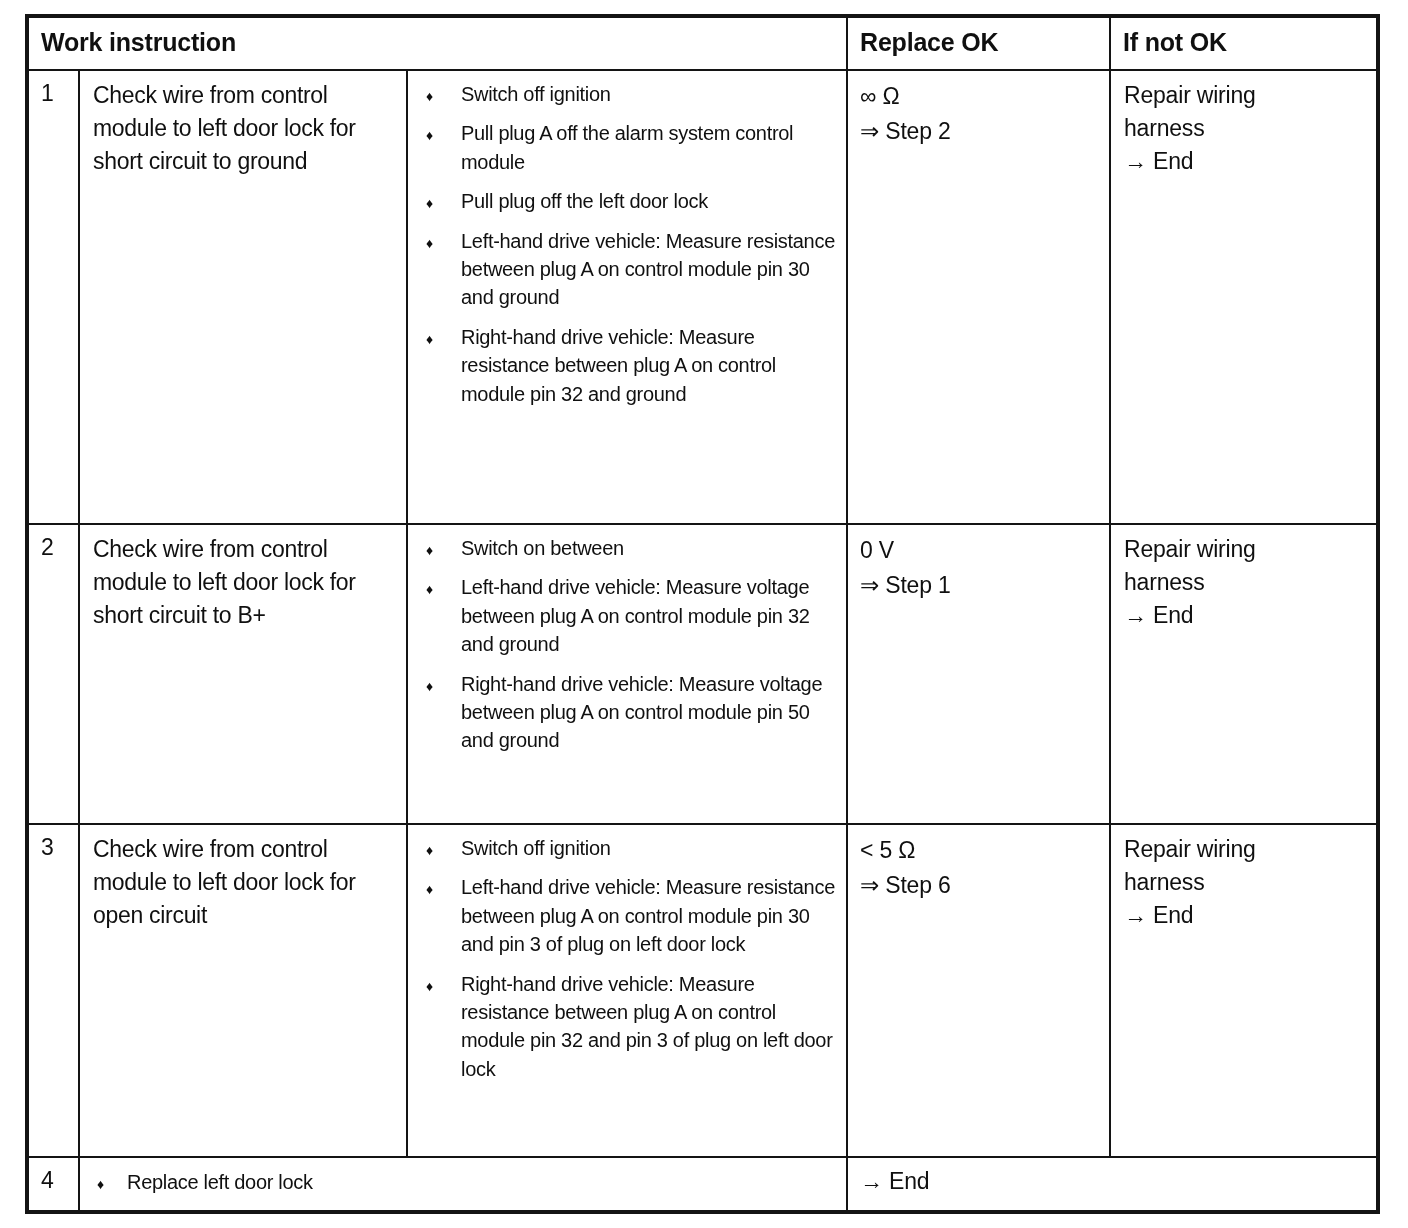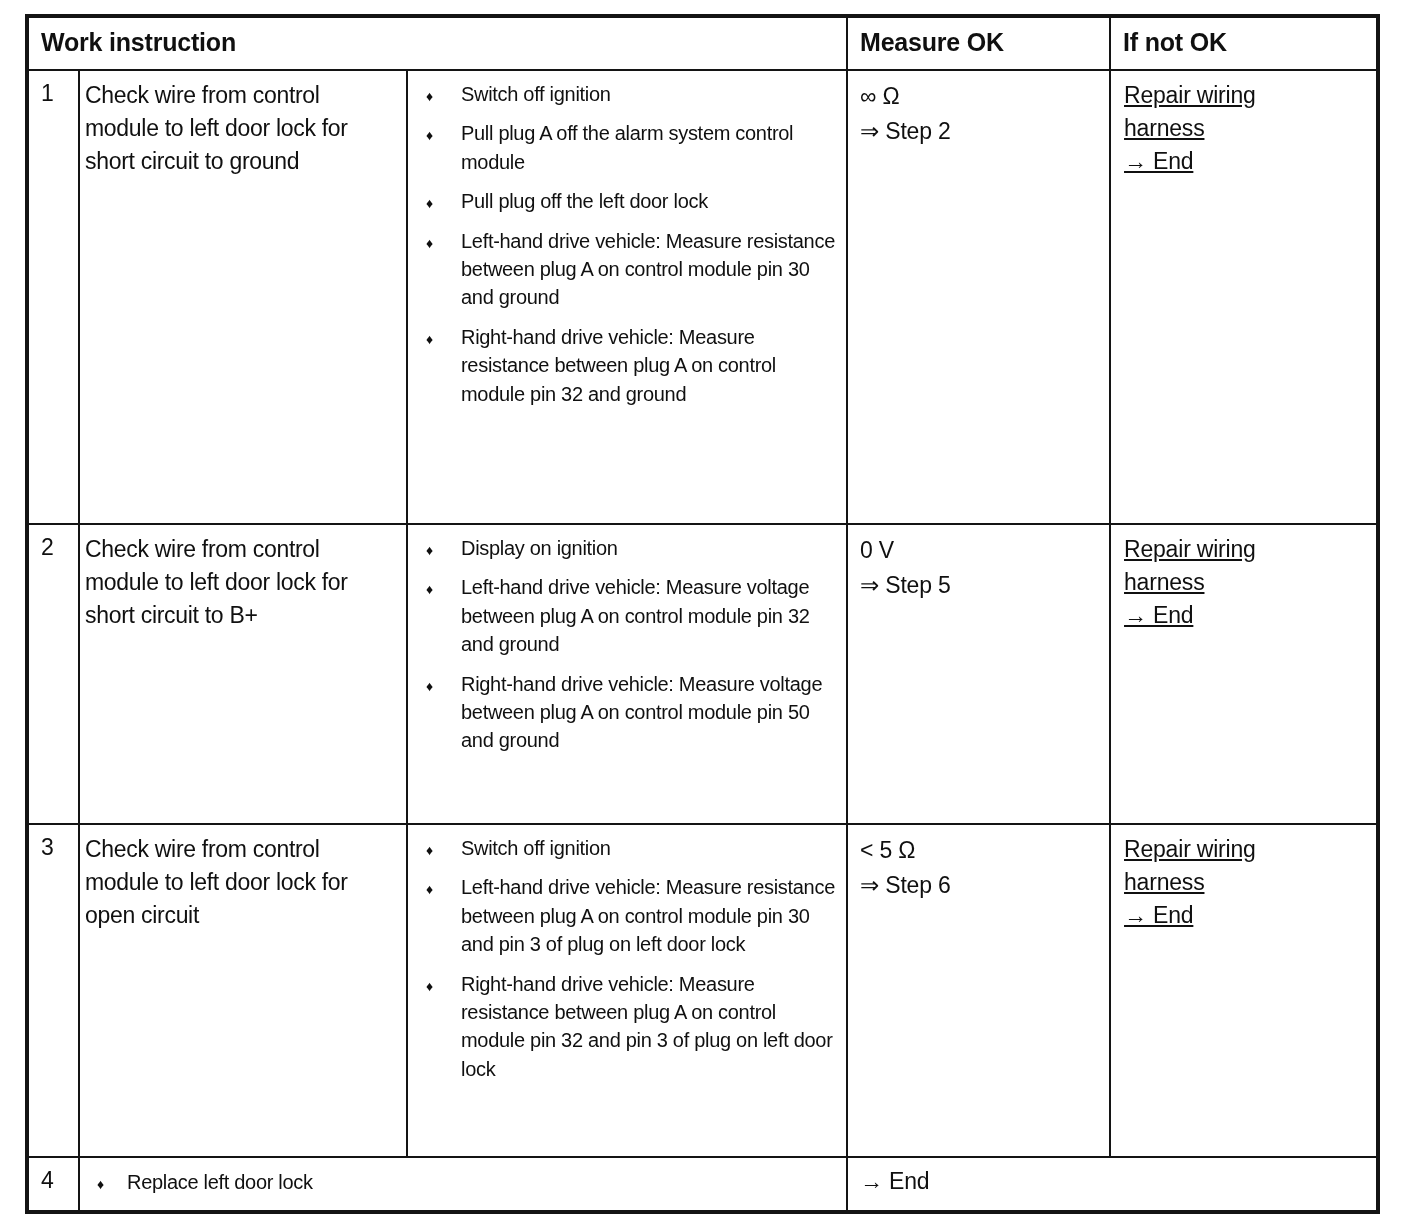--- a/index.html
+++ b/index.html
@@ -54,21 +54,21 @@
   }
   .num {
     font-size: 23px;
     padding: 9px 0 0 12px;
     letter-spacing: -0.2px;
   }
   .task {
     font-size: 23px;
     line-height: 1.43;
     letter-spacing: -0.3px;
-    padding: 8px 8px 0 5px;
+    padding: 8px 8px 0 13px;
     border-radius: 15px;
   }
   .actions {
     padding: 9px 6px 0 15px;
   }
   .action-item {
     display: flex;
     margin-bottom: 11px;
   }
   .bullet {
@@ -88,21 +88,20 @@
     font-size: 23px;
     line-height: 1.5;
     letter-spacing: -0.2px;
     padding: 8px 8px 0 12px;
   }
   .cell-not {
     font-size: 23px;
     line-height: 1.43;
     letter-spacing: -0.2px;
     padding: 8px 58px 4px 13px;
-    text-decoration: underline;
   }
   .final-action {
     padding: 10px 6px 0 0;
   }
   .final-action .action-item { margin-bottom: 0; }
   .final-action .bullet { width: 30px; padding-left: 17px; box-sizing: content-box; }
   .final-result {
     font-size: 23px;
     letter-spacing: -0.2px;
     padding: 10px 8px 0 12px;
@@ -116,21 +115,21 @@
     <colgroup>
       <col class="c-num">
         <col class="c-task">
         <col class="c-act">
         <col class="c-ok">
         <col class="c-not">
     </colgroup>
     <tbody>
       <tr class="header-row">
         <th colspan="3">Work instruction</th>
-        <th>Measure OK</th>
+        <th>Replace OK</th>
         <th>If not OK</th>
       </tr>
 
     <tr class="body-row row-0">
           <td class="num">1</td>
           <td class="task">Check wire from control module to left door lock for short circuit to ground</td>
           <td class="actions">
             <div class="action-item">
               <span class="bullet">♦</span>
               <span class="action-text">Switch off ignition</span>
@@ -160,34 +159,34 @@
             <div>Repair wiring harness</div>
             <div>→ End</div>
           </td>
         </tr>
         <tr class="body-row row-1">
           <td class="num">2</td>
           <td class="task">Check wire from control module to left door lock for short circuit to B+</td>
           <td class="actions">
             <div class="action-item">
               <span class="bullet">♦</span>
-              <span class="action-text">Display on ignition</span>
+              <span class="action-text">Switch on between</span>
             </div>
             <div class="action-item">
               <span class="bullet">♦</span>
               <span class="action-text">Left-hand drive vehicle: Measure voltage between plug A on control module pin 32 and ground</span>
             </div>
             <div class="action-item">
               <span class="bullet">♦</span>
               <span class="action-text">Right-hand drive vehicle: Measure voltage between plug A on control module pin 50 and ground</span>
             </div>
           </td>
           <td class="cell-ok">
             <div>0 V</div>
-            <div>⇒ Step 5</div>
+            <div>⇒ Step 1</div>
           </td>
           <td class="cell-not">
             <div>Repair wiring harness</div>
             <div>→ End</div>
           </td>
         </tr>
         <tr class="body-row row-2">
           <td class="num">3</td>
           <td class="task">Check wire from control module to left door lock for open circuit</td>
           <td class="actions">

